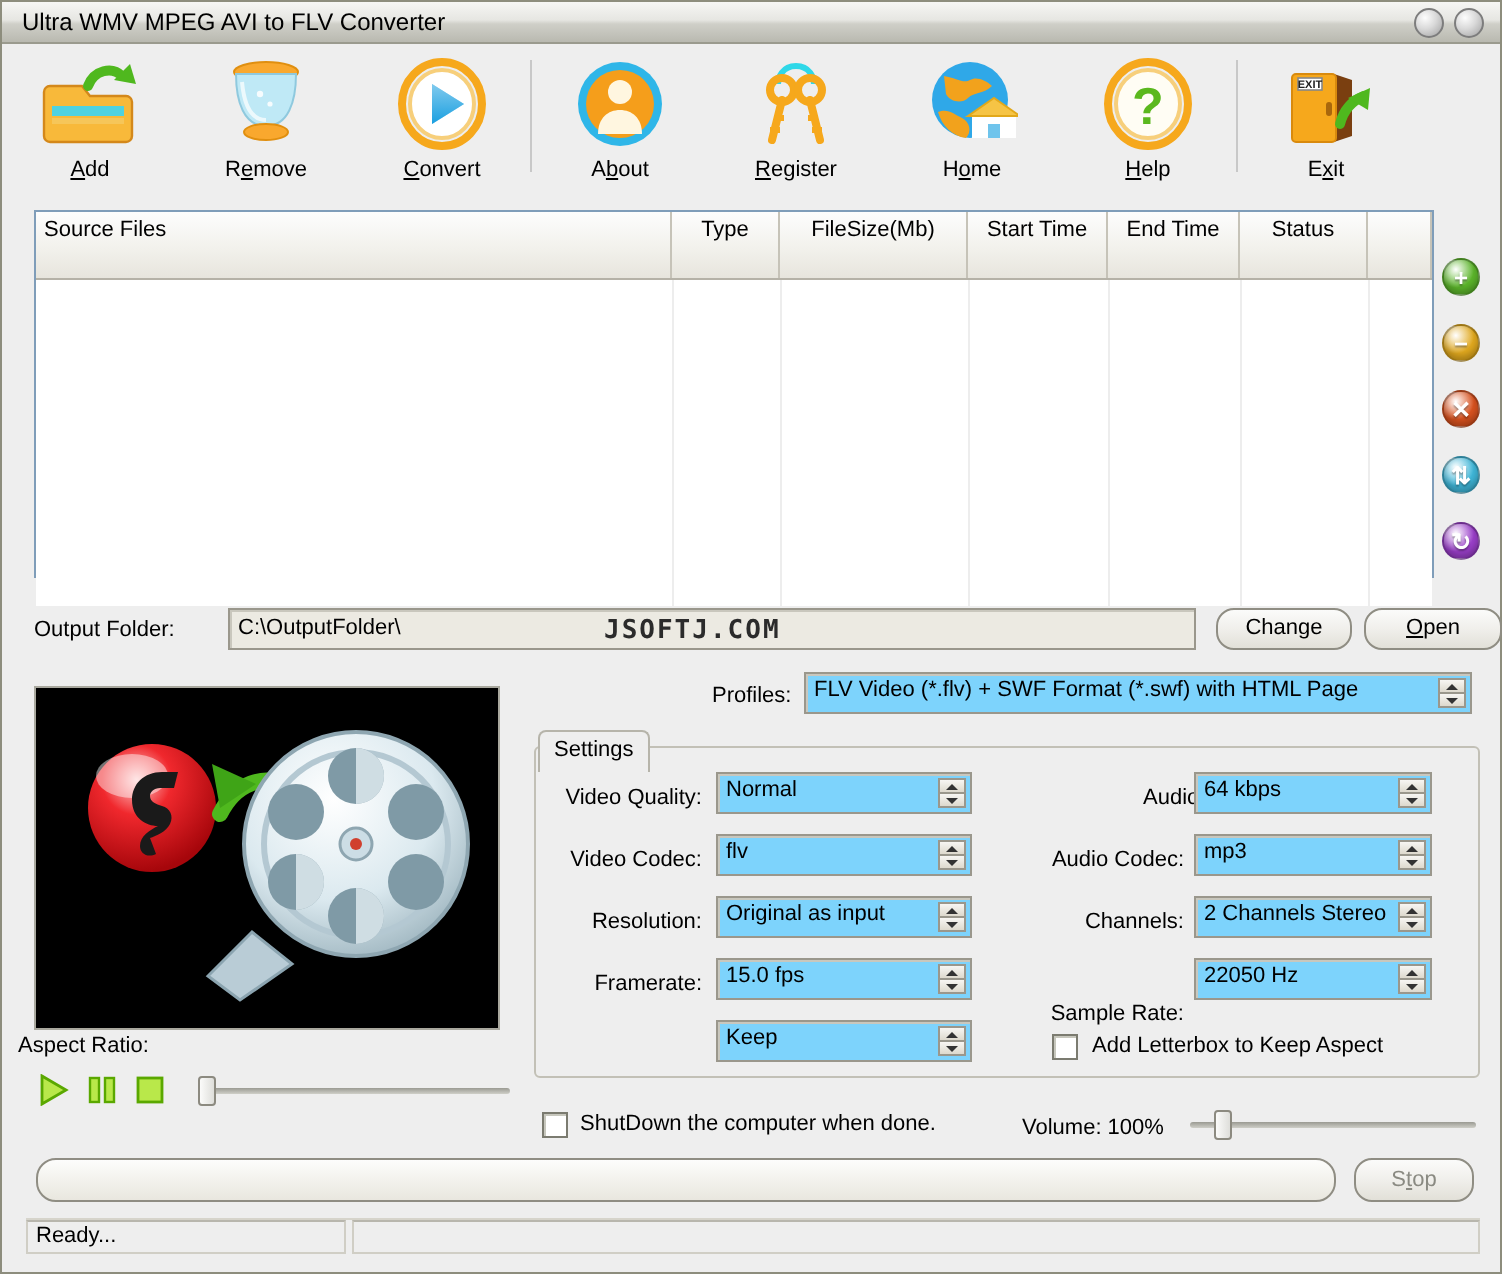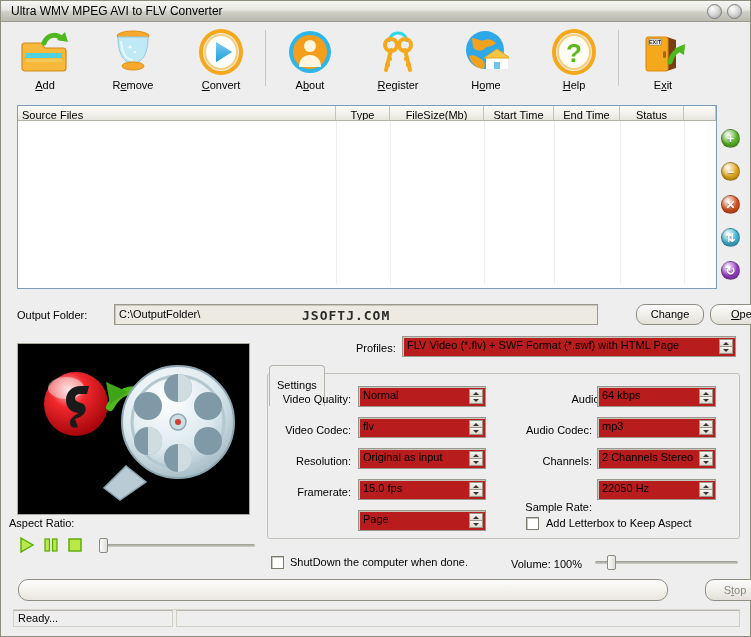--- a/index.html
+++ b/index.html
@@ -48,21 +48,21 @@
   .tbitem .cap{font-size:11px;margin-top:2px;white-space:nowrap;}
   .tbitem .cap u{text-decoration:underline;}
   .tbsep{width:1px;height:56px;margin-top:8px;background:#c8c8c8;}
   
   .listwrap{
     position:absolute;left:16px;top:104px;width:700px;height:184px;
     background:#ffffff;border:1px solid #7f9db9;
     box-sizing:border-box;
   }
   .listhdr{
-    display:flex;height:15px;
+    display:flex;height:34px;
     background:linear-gradient(to bottom,#fdfdfd 0%,#f2f1ec 55%,#e7e5dd 100%);
     border-bottom:1px solid #b5b2a7;
     box-sizing:border-box;
   }
   .hcell{
     font-size:11px;line-height:18px;padding-left:4px;
     border-right:1px solid #c6c3b8;box-sizing:border-box;
     overflow:hidden;white-space:nowrap;
   }
   .hcell.c{text-align:center;padding-left:0;}
@@ -92,30 +92,29 @@
   .wm{
     position:absolute;left:187px;top:3px;
     font-family:"DejaVu Sans Mono", monospace;
     font-size:13px;font-weight:bold;color:#2b2b2b;letter-spacing:1px;
   }
   .btn{
     background:linear-gradient(to bottom,#fbfbfa 0%,#f0efeb 50%,#e2e0d8 100%);
     border:1px solid #8f8d83;border-radius:9px;
     font-size:11px;text-align:center;box-sizing:border-box;cursor:default;
     color:#000;
-    margin-left:28px;
   }
   .btn u{text-decoration:underline;}
   #change-button{position:absolute;left:591px;top:0;width:68px;height:21px;line-height:19px;}
   #open-button{position:absolute;left:665px;top:0;width:69px;height:21px;line-height:19px;}
   
   .profrow{position:absolute;left:270px;top:335px;width:465px;height:22px;}
   .proflabel{position:absolute;left:85px;top:2px;}
   .combo{
-    position:relative;background:#b91c1c;border:1px solid #9a978c;
+    position:relative;background:#7dd3fc;border:1px solid #9a978c;
     box-shadow:inset 1px 1px 0 #c9c7bd;box-sizing:border-box;cursor:default;
   }
   .combo .cval{
     position:absolute;left:4px;top:2px;right:20px;
     font-size:11px;white-space:nowrap;overflow:hidden;
   }
   .spin{
     position:absolute;right:2px;top:2px;width:14px;bottom:2px;
     display:flex;flex-direction:column;
   }
@@ -131,21 +130,21 @@
   }
   .spin div:first-child i{border-bottom:3px solid #333;}
   .spin div:last-child i{border-top:3px solid #333;}
   #profiles-combo{position:absolute;left:131px;top:0;width:334px;height:21px;}
   
   .grp{
     position:absolute;left:266px;top:372px;width:473px;height:166px;
     border:1px solid #c2c0b6;border-radius:3px;box-sizing:border-box;
   }
   .grptab{
-    position:absolute;left:268px;top:364px;height:16px;padding:12px 7px;
+    position:absolute;left:268px;top:364px;height:16px;padding:2px 7px;
     background:#eeeeee;border:1px solid #b6b4aa;border-bottom:none;
     border-radius:4px 4px 0 0;font-size:11px;line-height:15px;
   }
   
   .cbox{
     width:13px;height:13px;background:#fff;border:1px solid #7b7b70;
     box-shadow:inset 1px 1px 0 #c7c7bd;box-sizing:border-box;cursor:default;
   }
   
   .preview{
@@ -428,21 +427,21 @@
           <div>
             <i></i>
           </div>
           <div>
             <i></i>
           </div>
         </span>
       </div>
       <span class="lbl" style="position: absolute; top: 512px; left: 8px; width: 350px; text-align: left; white-space: nowrap;">Aspect Ratio:</span>
       <div class="combo" style="position: absolute; top: 509px; left: 357px; width: 128px; height: 21px;">
-        <span class="cval">Page</span>
+        <span class="cval">Keep</span>
         <span class="spin">
           <div>
             <i></i>
           </div>
           <div>
             <i></i>
           </div>
         </span>
       </div>
       <span class="lbl" style="position: absolute; top: 388px; left: 0px; width: 591px; text-align: right; white-space: nowrap; padding-left: 48px;">Audio Quality:</span>

